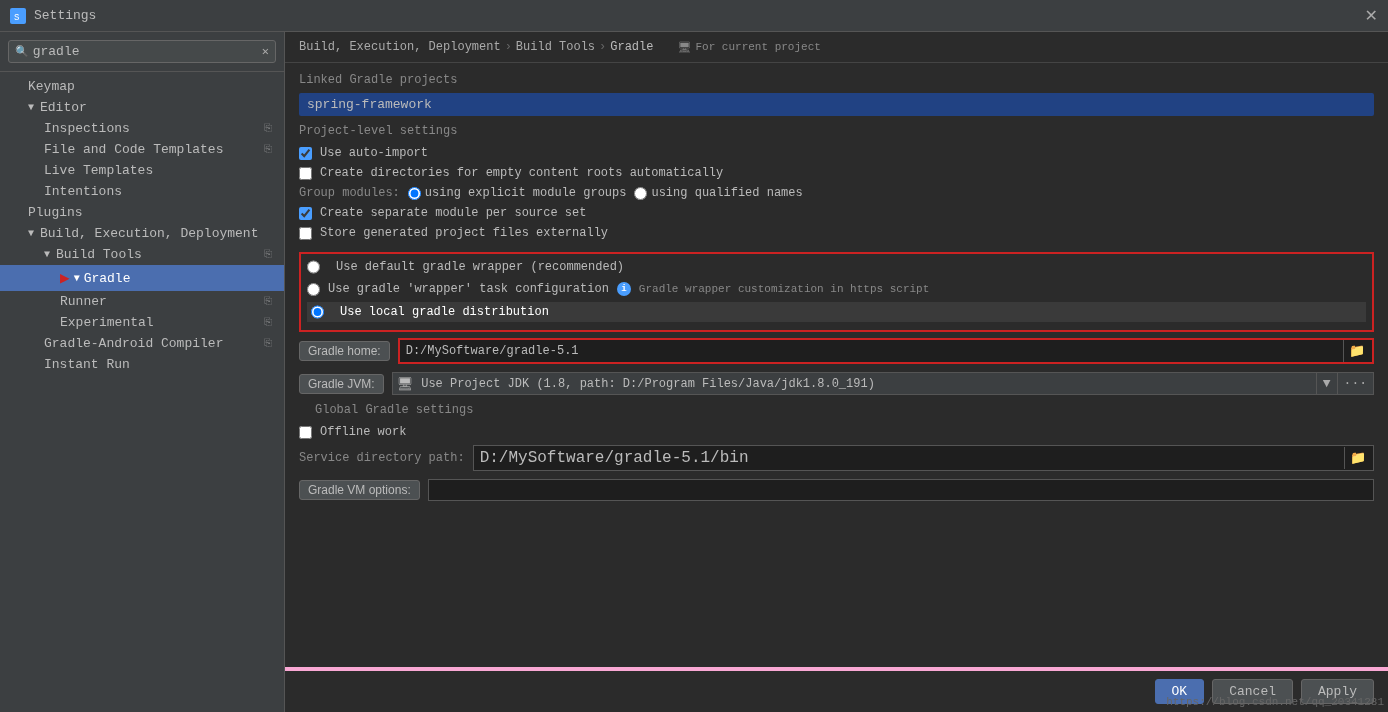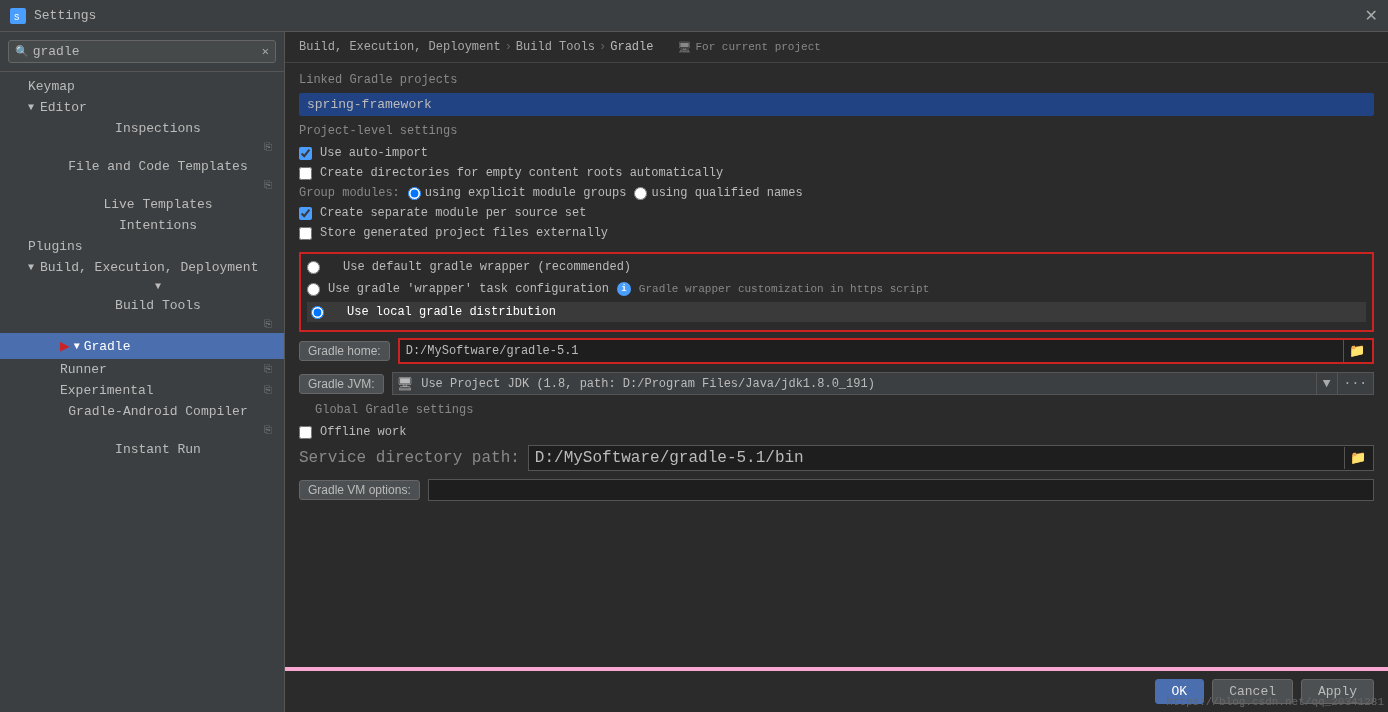--- a/index.html
+++ b/index.html
@@ -26,21 +26,21 @@
     .search-box { padding: 8px; border-bottom: 1px solid #555; }
     .search-input-wrap { display: flex; align-items: center; background: #45494a; border: 1px solid #666; border-radius: 3px; padding: 3px 6px; gap: 4px; }
     .search-input-wrap input { background: transparent; border: none; outline: none; color: #bbbbbb; font-size: 13px; width: 100%; font-family: inherit; }
     .search-icon { color: #aaa; font-size: 11px; }
     .clear-icon { color: #aaa; cursor: pointer; font-size: 12px; }
 
     
     .nav-tree { padding: 4px 0; flex: 1; }
     .nav-item { padding: 3px 12px 3px 16px; cursor: pointer; display: flex; align-items: center; gap: 6px; white-space: nowrap; }
     .nav-item.indent1 { padding-left: 28px; }
-    .nav-item.indent2 { padding-left: 44px; flex-direction: column; }
+    .nav-item.indent2 { padding-left: 44px; }
     .nav-item.indent3 { padding-left: 60px; }
     .nav-item.indent3-sel { padding-left: 60px; background: #4b6eaf; color: #fff; }
     .nav-arrow { font-size: 10px; }
     .copy-icon { margin-left: auto; opacity: 0.5; font-size: 10px; }
 
     
     .content { flex: 1; background: #2b2b2b; display: flex; flex-direction: column; }
 
     
     .breadcrumb { padding: 8px 14px; color: #aaa; font-size: 12px; display: flex; align-items: center; gap: 4px; border-bottom: 1px solid #444; }
@@ -61,21 +61,21 @@
 
     
     .option-row { display: flex; align-items: center; gap: 8px; margin-bottom: 6px; }
     .option-row input[type=checkbox] { accent-color: #4a9eff; }
     .option-row label { color: #bbbbbb; font-size: 12px; }
 
     .group-modules-row { display: flex; align-items: center; gap: 8px; margin-bottom: 6px; }
     .group-modules-label { color: #888; font-size: 12px; }
     .radio-option { display: flex; align-items: center; gap: 4px; }
     .radio-option label { color: #bbbbbb; font-size: 12px; }
-    .radio-row { display: flex; align-items: center; gap: 23px; margin-bottom: 4px; padding: 2px 0; }
+    .radio-row { display: flex; gap: 16px; margin-bottom: 4px; padding: 2px 0; }
     .radio-row label { color: #bbbbbb; font-size: 12px; }
 
     
     .info-icon { background: #4a9eff; border-radius: 50%; width: 14px; height: 14px; display: inline-flex; align-items: center; justify-content: center; font-size: 9px; color: white; font-weight: bold; }
     .info-text { color: #888; font-size: 11px; }
 
     
     .form-row { display: flex; align-items: center; gap: 8px; margin-bottom: 8px; }
     .form-label-btn { background: #4c5052; border: 1px solid #666; border-radius: 3px; padding: 2px 8px; color: #bbbbbb; font-size: 12px; cursor: pointer; white-space: nowrap; }
     .form-input { flex: 1; background: #1e1e1e; border: 1px solid #cc3333; color: #bbbbbb; font-size: 12px; padding: 3px 6px; font-family: inherit; }
@@ -280,21 +280,21 @@
       
       <div class="global-label">Global Gradle settings</div>
 
       <div class="option-row">
         <input type="checkbox" id="offline-work" style="">
         <label for="offline-work">Offline work</label>
       </div>
 
       
       <div class="form-row">
-        <span style="min-width:160px;color:#888;font-size:16px;">Service directory path:</span>
+        <span style="min-width:160px;color:#888;font-size:12px;">Service directory path:</span>
         <div style="flex:1;display:flex;align-items:center;background:#1e1e1e;border:1px solid #555;">
           <input type="text" style="flex: 1 1 0%; background: transparent; border: none; outline: none; color: rgb(187, 187, 187); font-size: 16px; padding: 3px 6px; font-family: inherit;" value="D:/MySoftware/gradle-5.1/bin">
           <span style="padding:3px 6px;color:#aaa;border-left:1px solid #555;cursor:pointer;">📁</span>
         </div>
       </div>
 
       
       <div class="form-row">
         <button class="form-label-btn">Gradle VM options:</button>
         <input type="text" class="form-input normal" style="flex: 1 1 0%;" value="">

